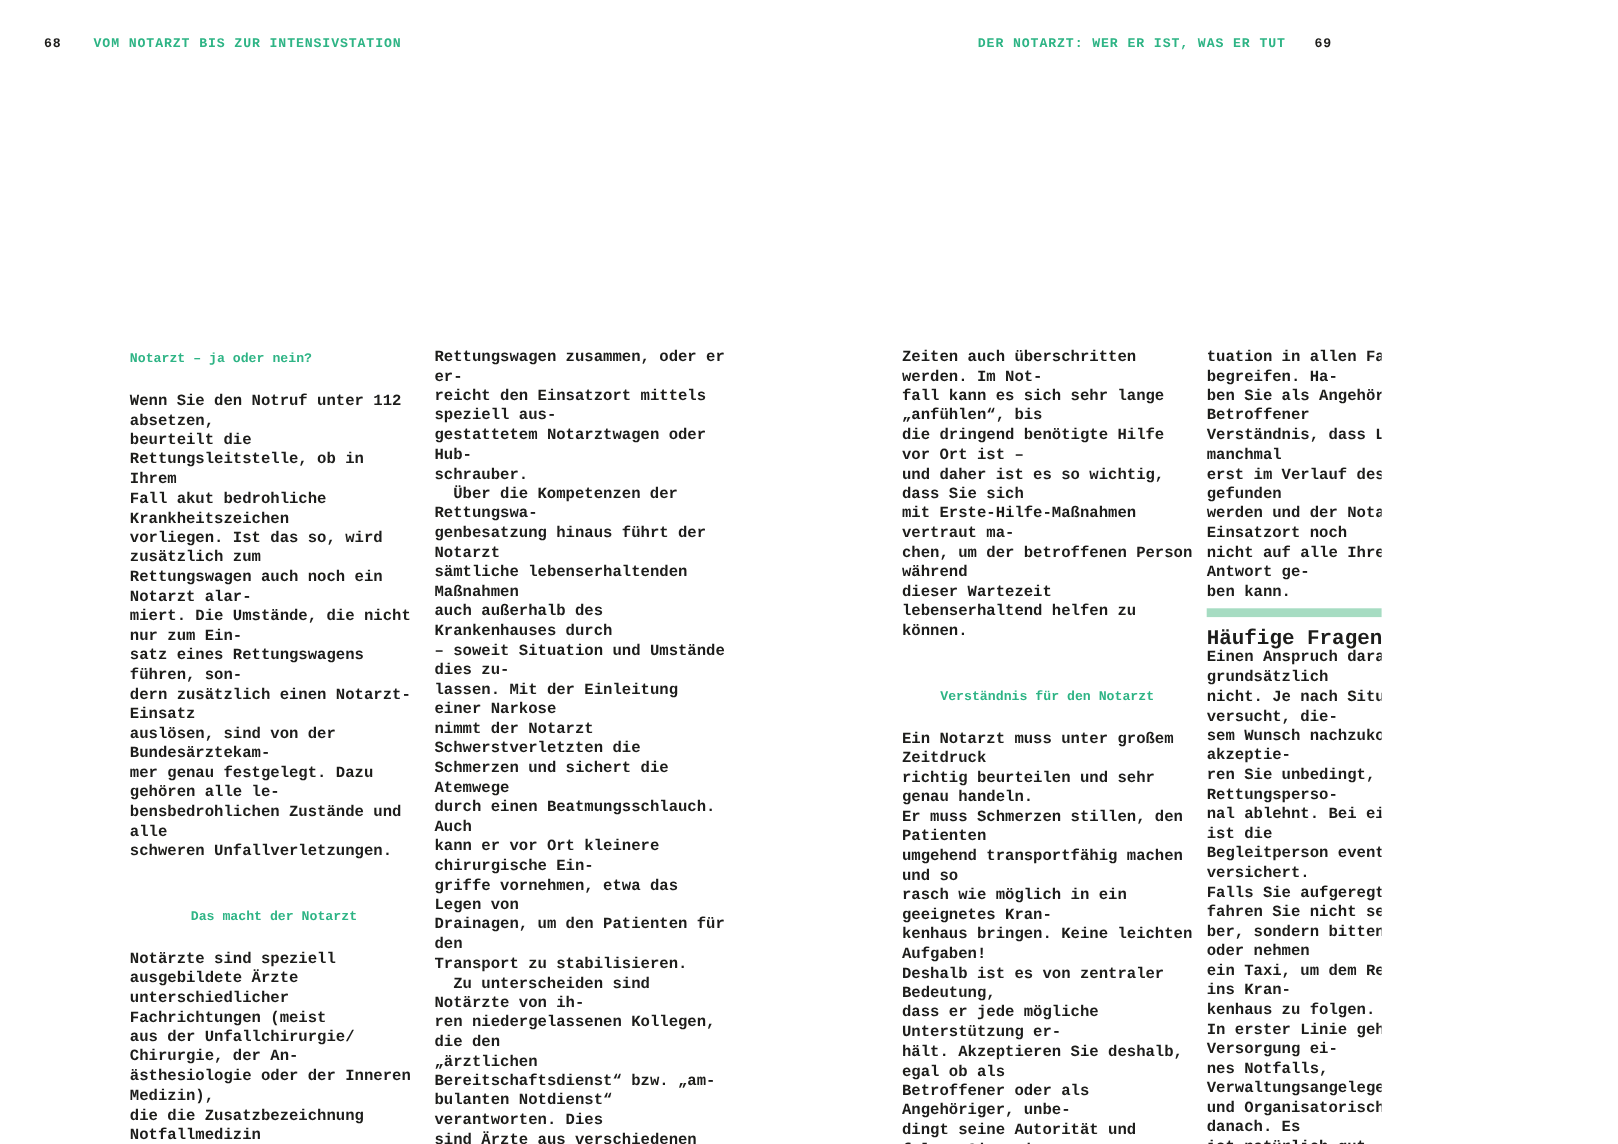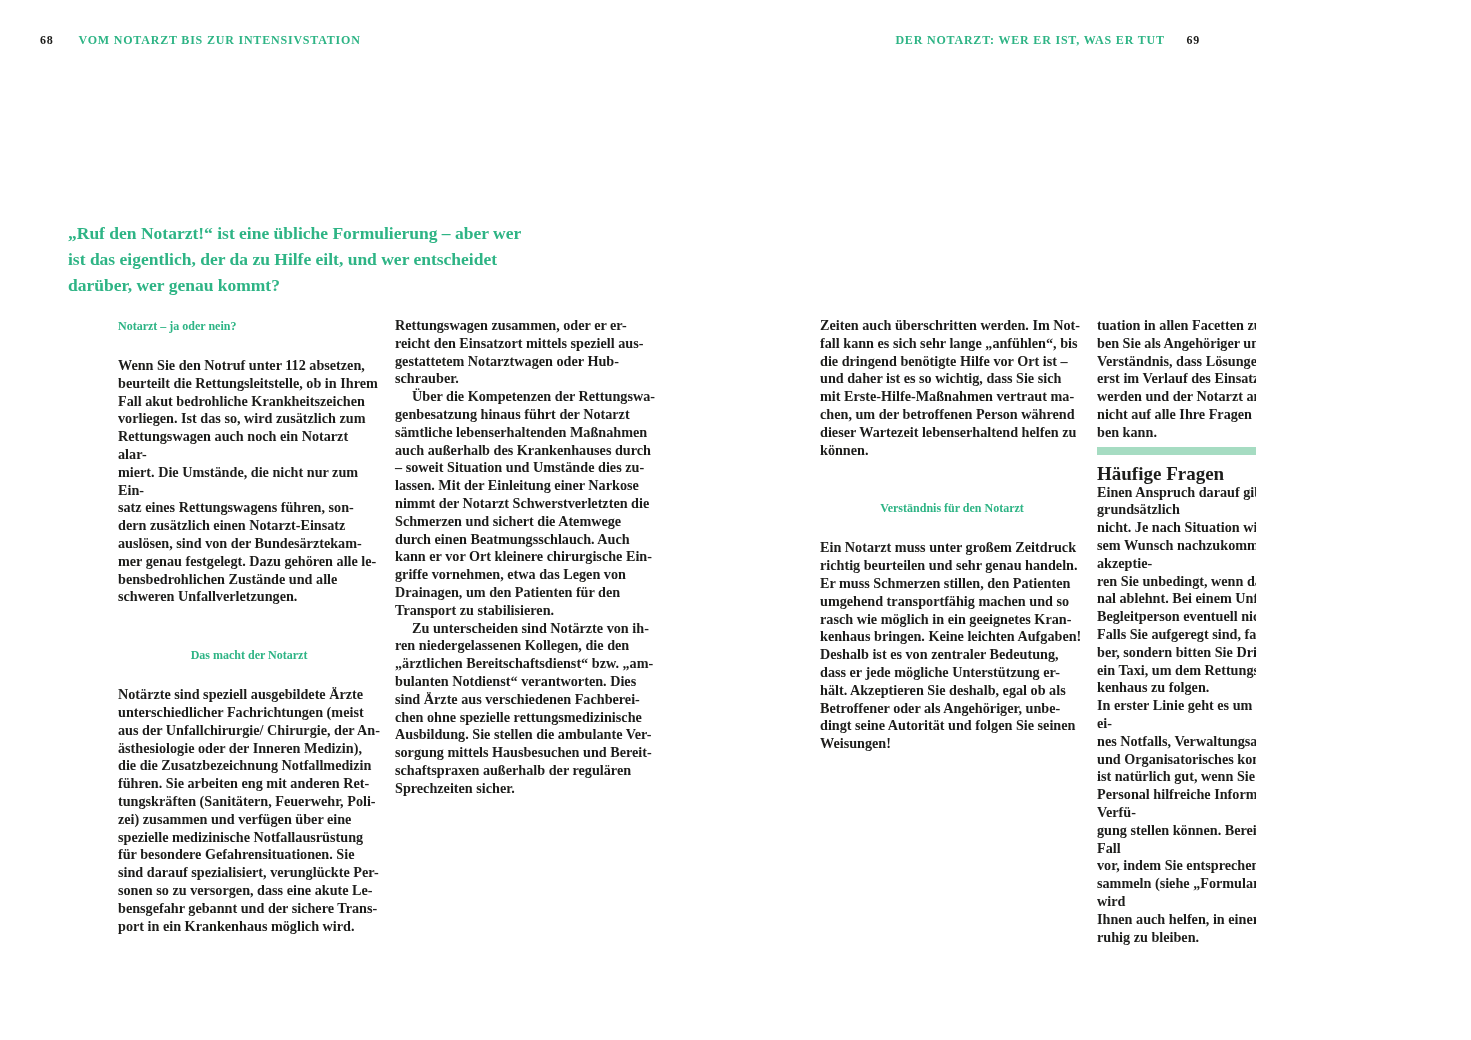--- a/index.html
+++ b/index.html
@@ -8,28 +8,28 @@
     --text: #1d1d1b;
     --paper: #ffffff;
   }
   * { box-sizing: border-box; }
   html, body { margin: 0; padding: 0; background: #ffffff; }
   .spread {
     position: relative;
     width: 1256px;
     height: 1040px;
     background: var(--paper);
-    font-family: Liberation Serif, serif;
+    font-family: Liberation Mono, monospace;
     color: var(--text);
     overflow: hidden;
   }
   
   .head { position: absolute; top: 33px; font-size: 12px; font-weight: 700; letter-spacing: 0.8px; }
   .head-left  { left: 40px; }
-  .head-right { right: 56px; text-align: center; }
+  .head-right { right: 45px; text-align: center; }
   .rh { color: var(--accent); }
   .pn { color: var(--text); }
   .head-left .rh { margin-left: 21px; }
   .head-right .pn { margin-left: 18px; }
 
   
   .title {
     position: absolute; left: 66px; top: 120px; margin: 0;
     font-size: 37px; line-height: 41px; font-weight: 700;
     color: var(--accent); white-space: pre-line; letter-spacing: 0.2px;
@@ -80,23 +80,20 @@
     <span class="pn">68</span>
     <span class="rh">VOM NOTARZT BIS ZUR INTENSIVSTATION</span>
   </div>
 
   <div class="head head-right">
     <span class="rh">DER NOTARZT: WER ER IST, WAS ER TUT</span>
     <span class="pn">69</span>
   </div>
 
 
-  <p class="intro">„Ruf den Notarzt!“ ist eine übliche Formulierung – aber wer
-ist das eigentlich, der da zu Hilfe eilt, und wer entscheidet
-darüber, wer genau kommt?</p>
 
   <div class="col col1">
     <h2 class="sec-h">Notarzt – ja oder nein?</h2>
     <p class="body">Wenn Sie den Notruf unter 112 absetzen,
 beurteilt die Rettungsleitstelle, ob in Ihrem
 Fall akut bedrohliche Krankheitszeichen
 vorliegen. Ist das so, wird zusätzlich zum
 Rettungswagen auch noch ein Notarzt alar-
 miert. Die Umstände, die nicht nur zum Ein-
 satz eines Rettungswagens führen, son-

